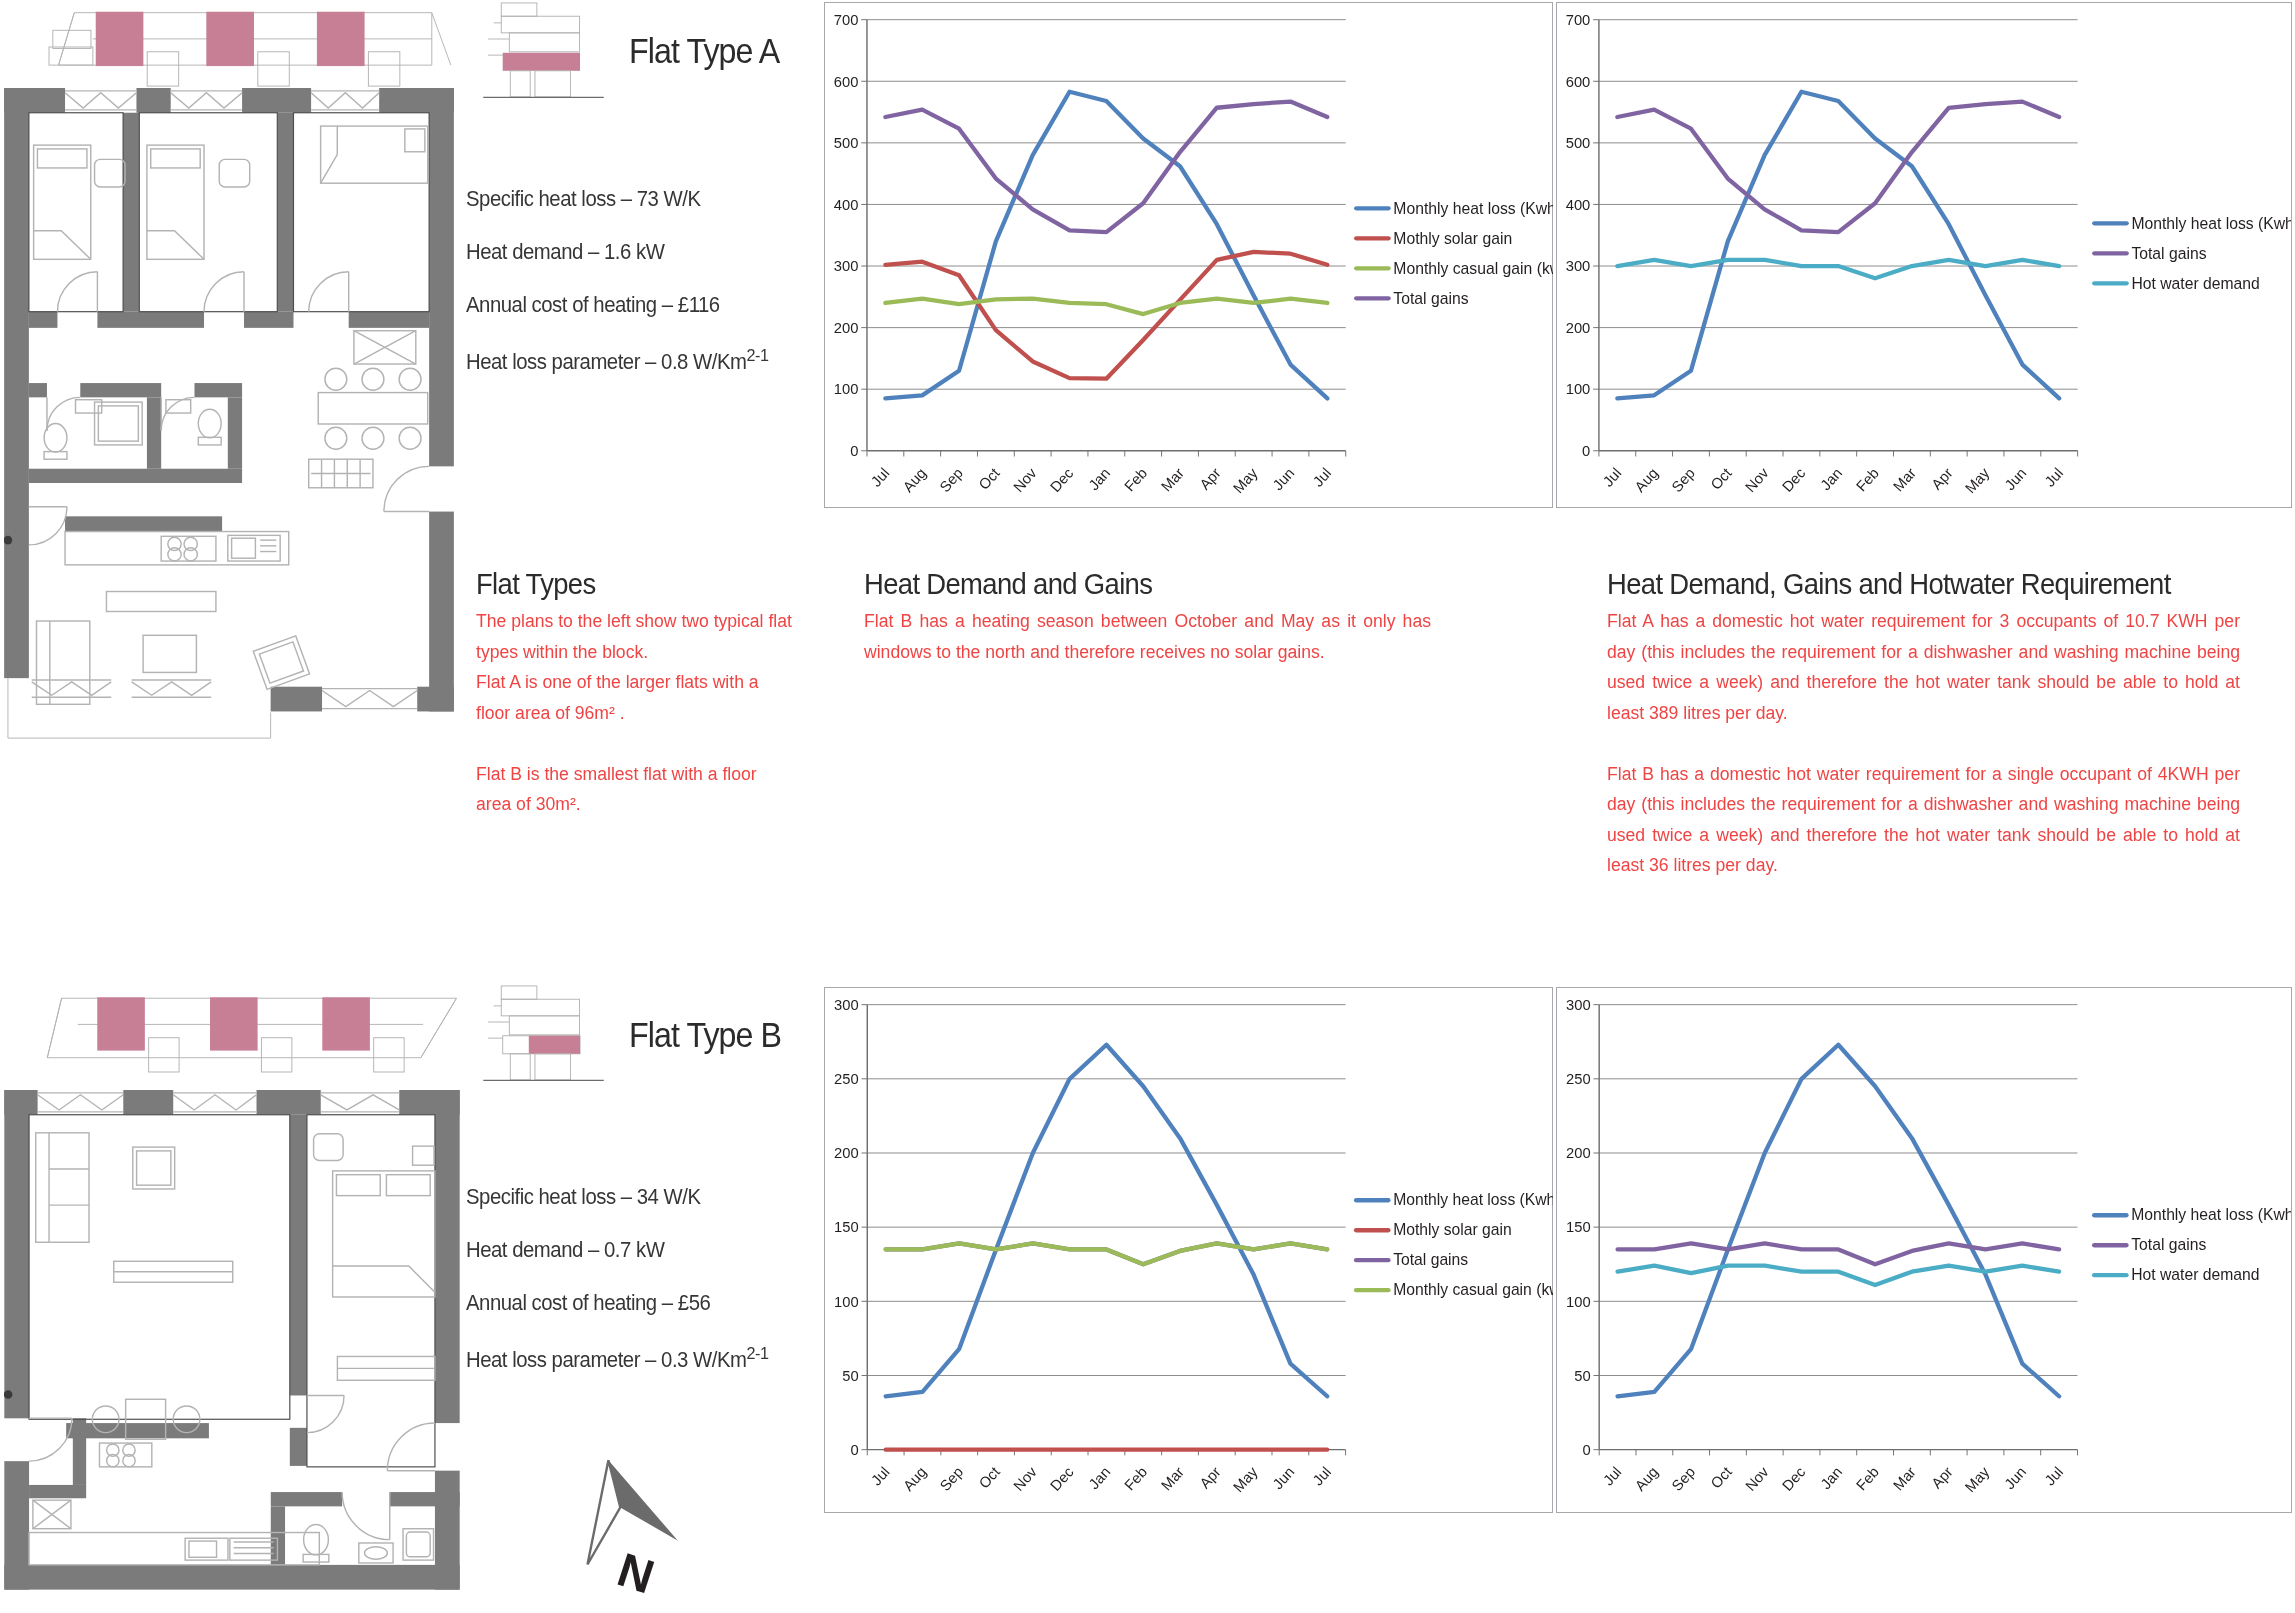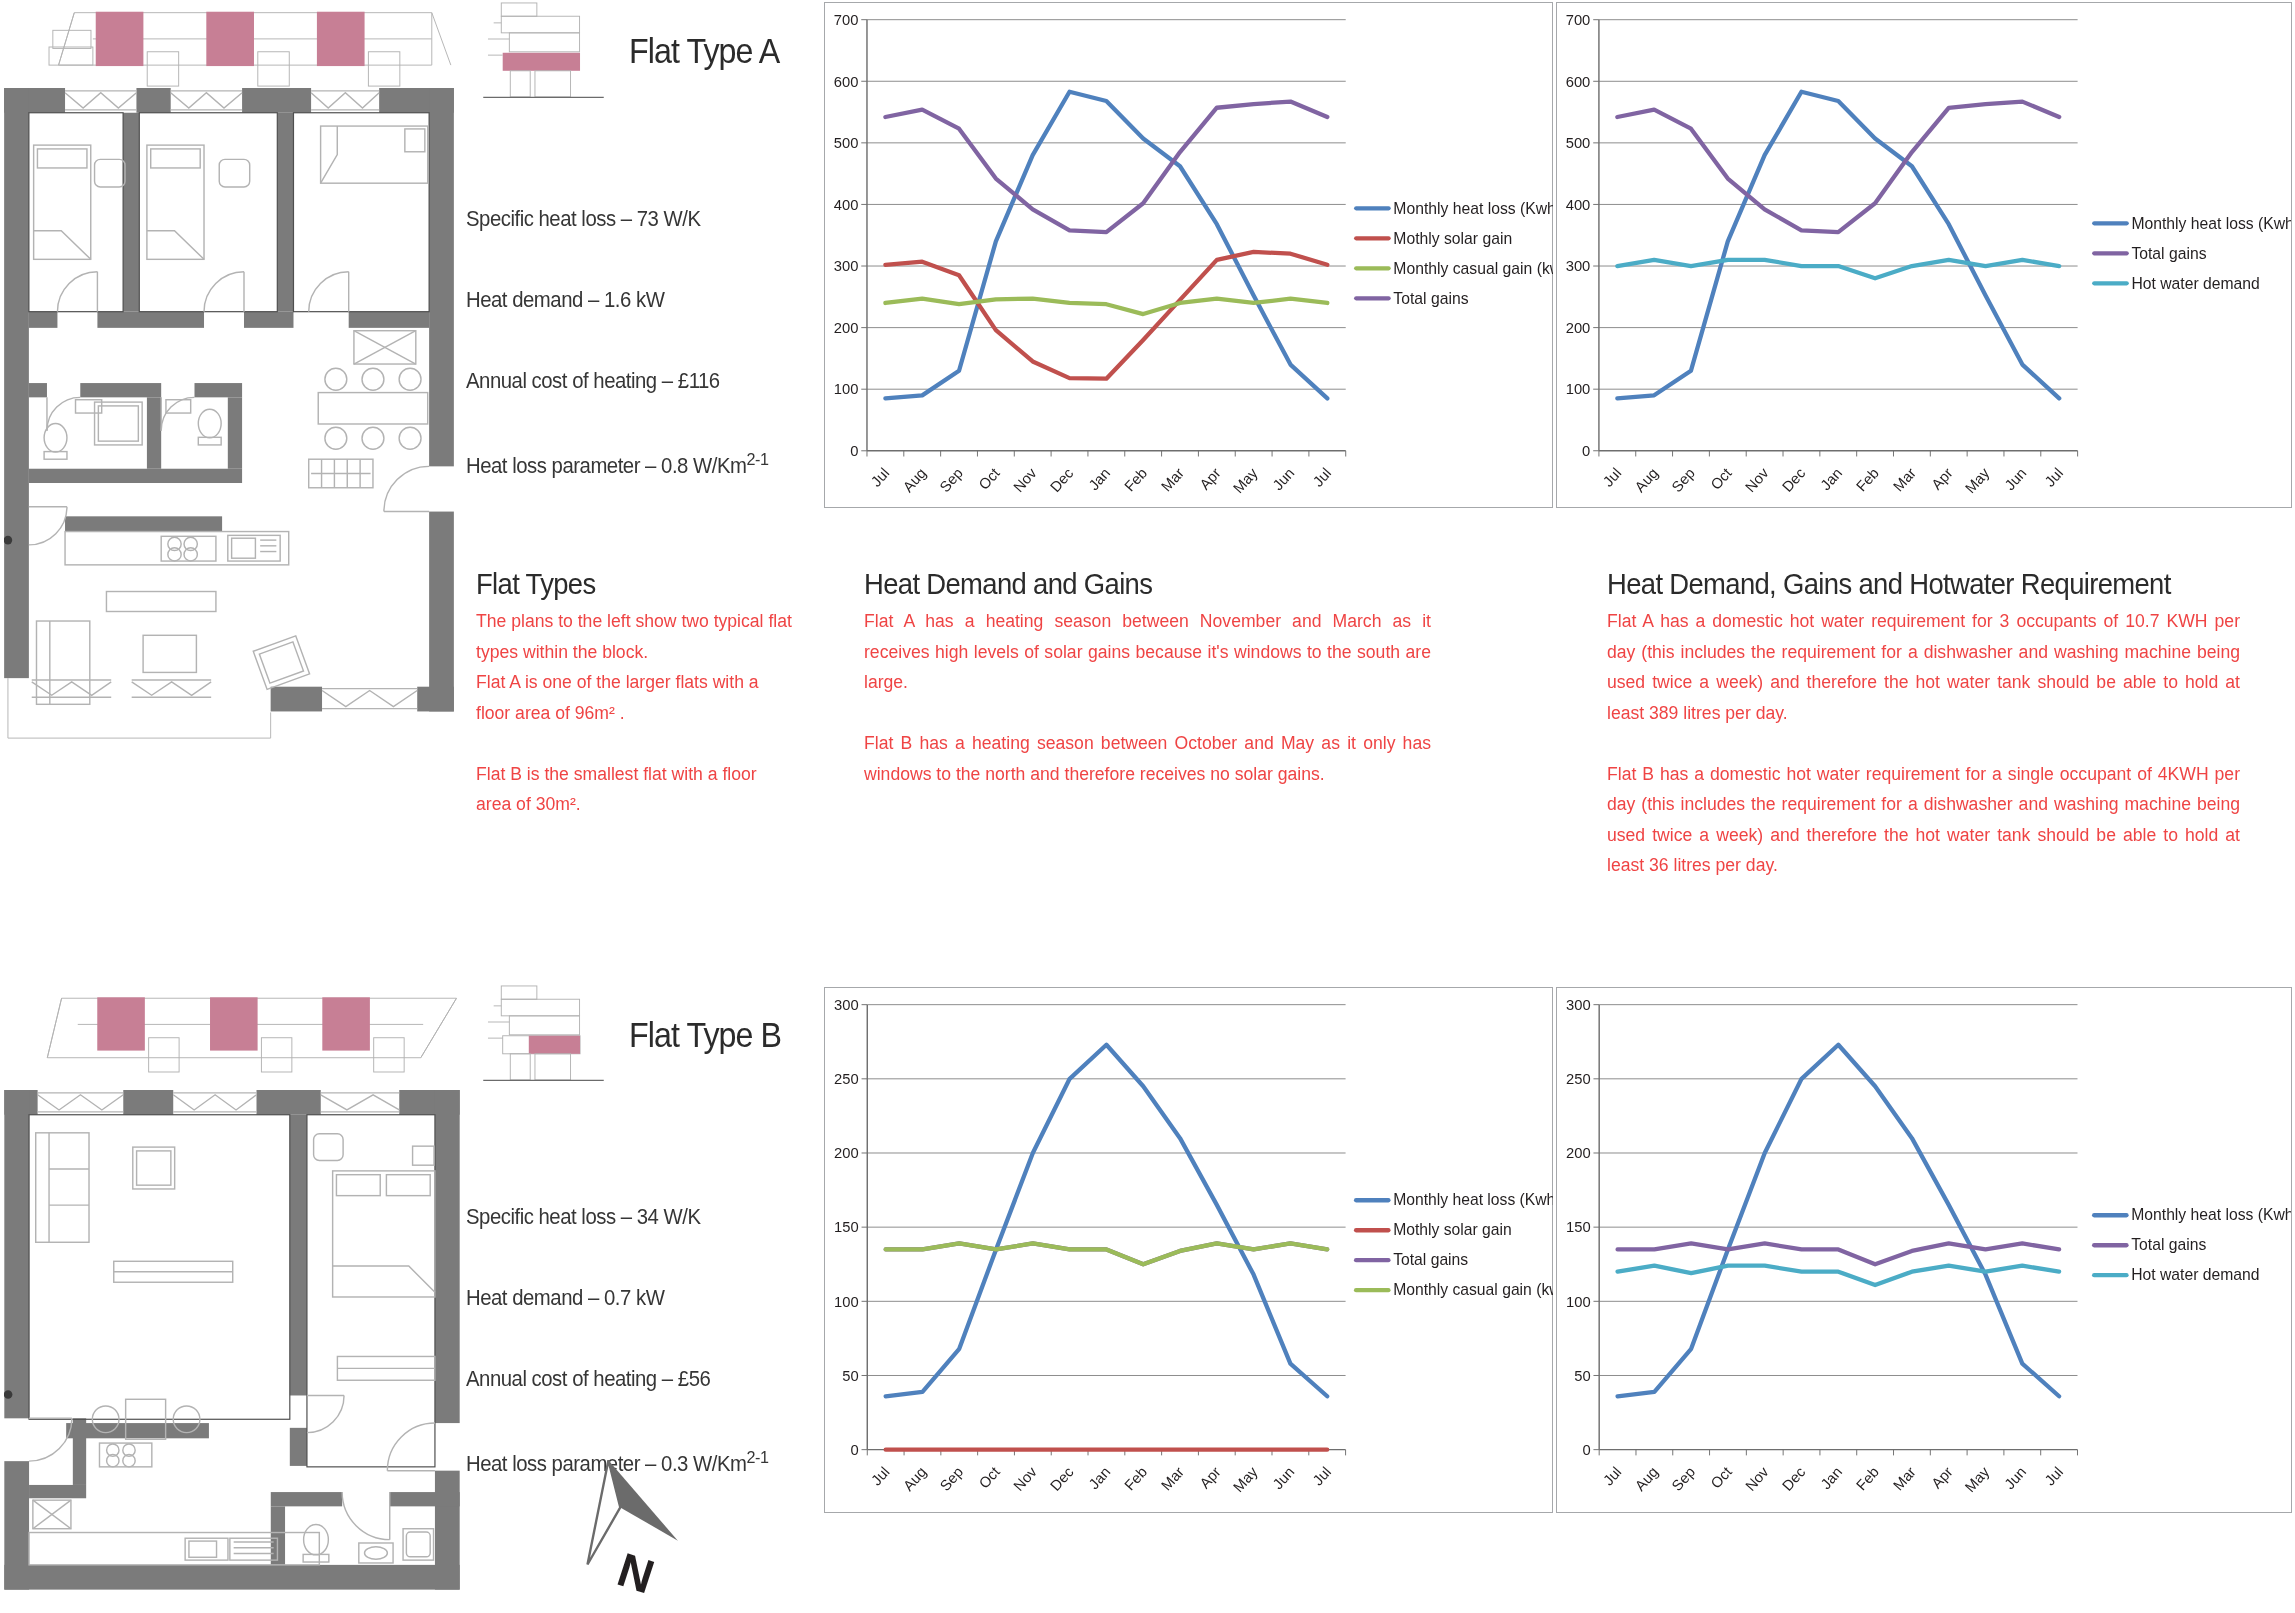--- a/index.html
+++ b/index.html
@@ -2,21 +2,21 @@
 <html style="font-size:7.6px"><head>
 <meta charset="utf-8">
 <style>
   * { margin:0; padding:0; box-sizing:border-box; }
   html,body { background:#ffffff; }
   body { width:2295px; height:1614px; position:relative; font-family:"Liberation Sans", sans-serif; color:#231f20; }
   .abs { position:absolute; }
 
   .flat-title { font-size:35px; font-weight:500; letter-spacing:-1px; color:#2b2b2b;
                 transform:scaleX(.92); transform-origin:left top; white-space:nowrap; }
-  .specs { display:flex; flex-direction:column; gap:56px;margin-top:20px; }
+  .specs { display:flex; flex-direction:column; gap:28px; }
   .spec-line { font-size:21.4px; color:#363636; letter-spacing:-0.5px; white-space:nowrap;
                transform:scaleX(.95); transform-origin:left top; }
   .spec-line sup { font-size:17px; }
 
   .sec-heading { font-size:29.5px; font-weight:500; letter-spacing:-0.7px; color:#2b2b2b;
                  transform:scaleX(.93); transform-origin:left top; white-space:nowrap; }
   .text-col p { font-size:17.6px; line-height:30.5px; color:#ef4444; margin:0 0 30.5px 0; }
   .text-col.justified p { text-align:justify; }
   .text-col.tight-first p:first-child { margin-bottom:0; }
 
@@ -354,21 +354,20 @@
 
 <div class="abs sec-heading" style="left:476px;top:567px">Flat Types</div>
 <div class="abs text-col tight-first" style="left:476px;top:606px;width:317px">
     <p>The plans to the left show two typical flat types within the block.</p>
     <p>Flat A is one of the larger flats with a floor area of 96m² .</p>
     <p>Flat B is the smallest flat with a floor area of 30m².</p>
   </div>
 
 <div class="abs sec-heading" style="left:864px;top:567px">Heat Demand and Gains</div>
 <div class="abs text-col justified" style="left:864px;top:606px;width:567px">
-    <p>Flat A has a heating season between November and March as it receives high levels of solar gains because it's windows to the south are large.</p>
     <p>Flat B has a heating season between October and May as it only has windows to the north and therefore receives no solar gains.</p>
   </div>
 
 <div class="abs sec-heading" style="left:1607px;top:567px">Heat Demand, Gains and Hotwater Requirement</div>
 <div class="abs text-col justified" style="left:1607px;top:606px;width:633px">
     <p>Flat A has a domestic hot water requirement for 3 occupants of 10.7 KWH per day (this includes the requirement for a dishwasher and washing machine being used twice a week) and therefore the hot water tank should be able to hold at least 389 litres per day.</p>
     <p>Flat B has a domestic hot water requirement for a single occupant of 4KWH per day (this includes the requirement for a dishwasher and washing machine being used twice a week) and therefore the hot water tank should be able to hold at least 36 litres per day.</p>
   </div>
 
 <svg class="abs" style="left:14.3px;top:991px" width="452" height="93" viewBox="0 0 950 195">

